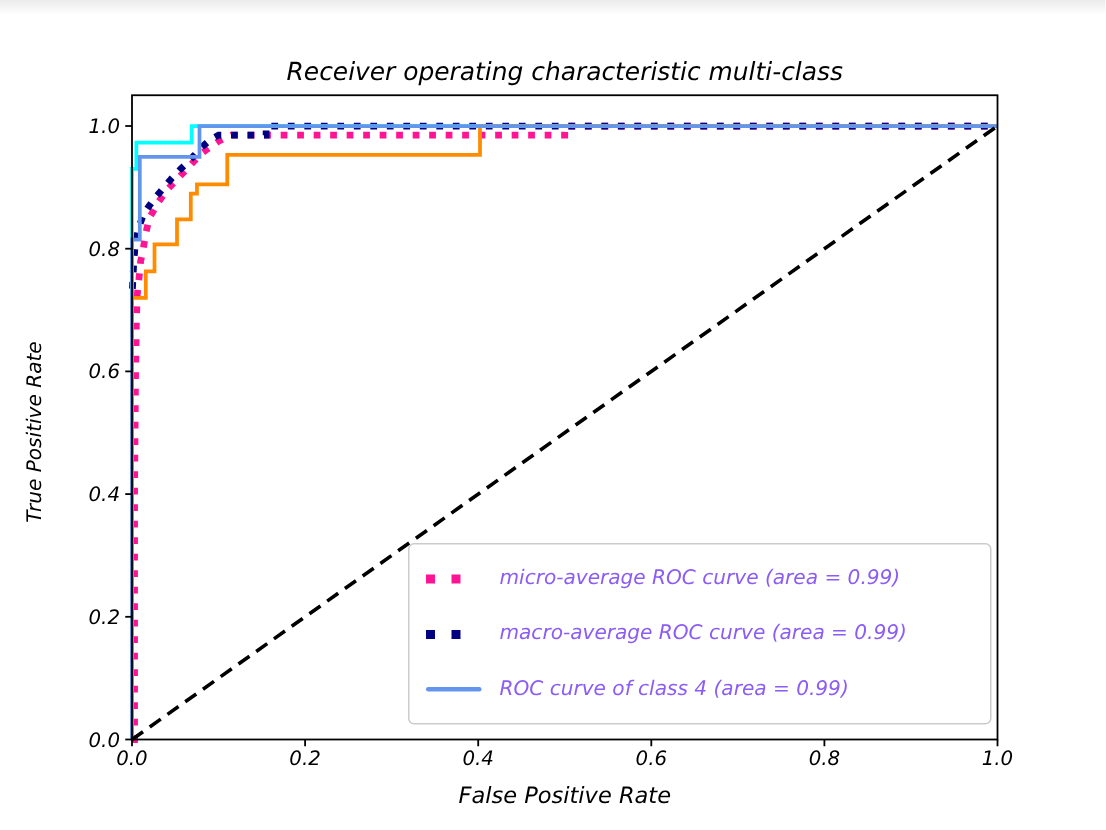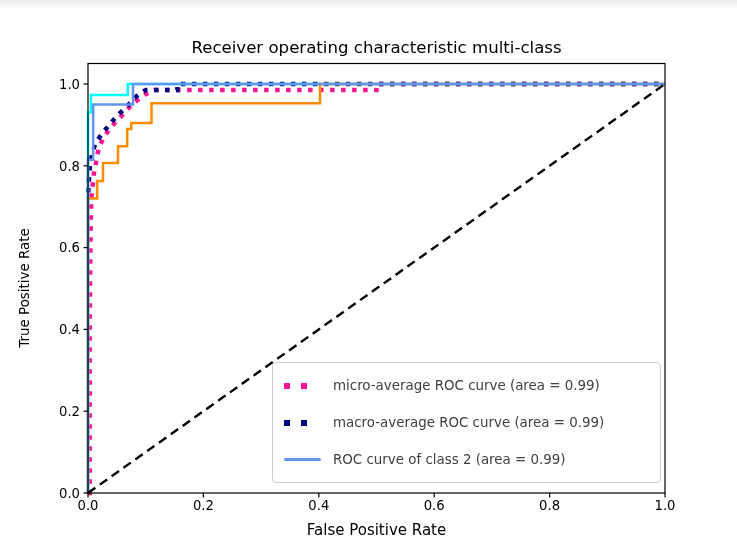--- a/index.html
+++ b/index.html
@@ -1,34 +1,34 @@
 <!DOCTYPE html>
 <html><head>
 <meta charset="utf-8">
 <style>
   html,body{margin:0;padding:0;background:#ffffff;}
   .stage{position:relative;width:737px;height:553px;background:#ffffff;overflow:hidden;
-         font-family:"DejaVu Sans",sans-serif;color:#000;}
+         font-family:"DejaVu Sans",sans-serif;color:#000;font-style:italic;}
   .top-fade{position:absolute;left:0;top:0;width:737px;height:10px;
             background:linear-gradient(#ebebeb,#ffffff);}
   .chart-title{position:absolute;left:88px;top:38px;width:577px;text-align:center;
                font-size:16.6px;color:#000;white-space:nowrap;}
   .x-label{position:absolute;left:88px;top:521px;width:577px;text-align:center;
            font-size:15px;}
   .y-label{position:absolute;left:24px;top:288px;transform:translate(-50%,-50%) rotate(-90deg);
            font-size:13.4px;white-space:nowrap;}
   svg{position:absolute;left:0;top:0;}
   .legend{position:absolute;left:272px;top:362px;width:389px;height:121px;box-sizing:border-box;
           background:rgba(255,255,255,0.85);border:1px solid #cccccc;border-radius:4px;
           padding:4px 0 4px 11px;display:flex;flex-direction:column;justify-content:space-around;}
   .lg-row{display:flex;align-items:center;height:22px;}
   .lg-swatch{width:40px;flex:0 0 40px;display:flex;align-items:center;}
   .lg-swatch .dot{display:inline-block;width:6px;height:6px;margin-right:11px;}
   .lg-swatch .bar{display:inline-block;width:37px;height:3px;border-radius:1.5px;}
-  .lg-label{margin-left:9px;font-size:13.4px;white-space:nowrap;color:#404040;}
+  .lg-label{margin-left:9px;font-size:13.4px;white-space:nowrap;color:#8b5cf6;}
 </style>
 </head>
 <body>
 
 <div class="stage">
   <div class="top-fade"></div>
 
   <div class="chart-title">Receiver operating characteristic multi-class</div>
 
   <svg id="plot" width="737" height="553">
@@ -84,16 +84,16 @@
       <span class="lg-swatch">
           <i class="dot" style="background: rgb(0, 0, 128);"></i>
           <i class="dot" style="background: rgb(0, 0, 128);"></i>
         </span>
       <span class="lg-label">macro-average ROC curve (area = 0.99)</span>
     </div>
     <div class="lg-row">
       <span class="lg-swatch">
           <i class="bar" style="background: rgb(100, 149, 237);"></i>
         </span>
-      <span class="lg-label">ROC curve of class 2 (area = 0.99)</span>
+      <span class="lg-label">ROC curve of class 4 (area = 0.99)</span>
     </div>
   </div>
 </div>
 
 </body></html>

